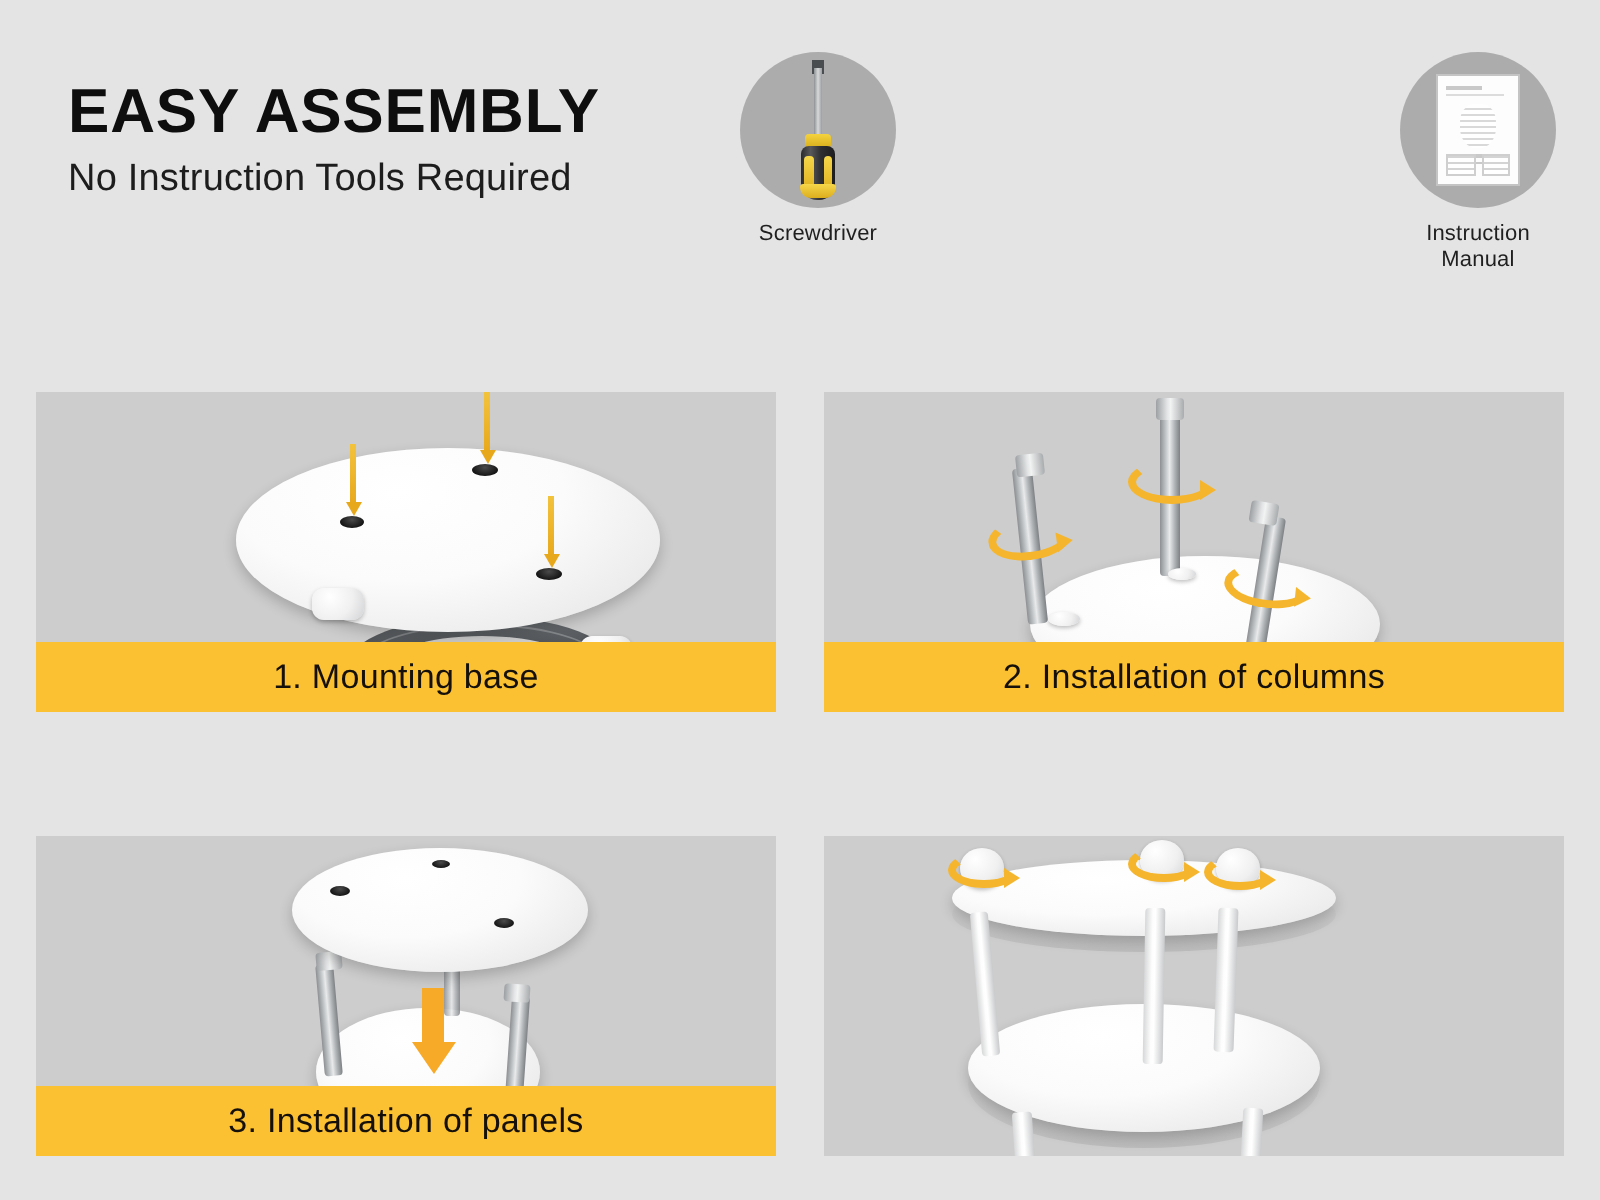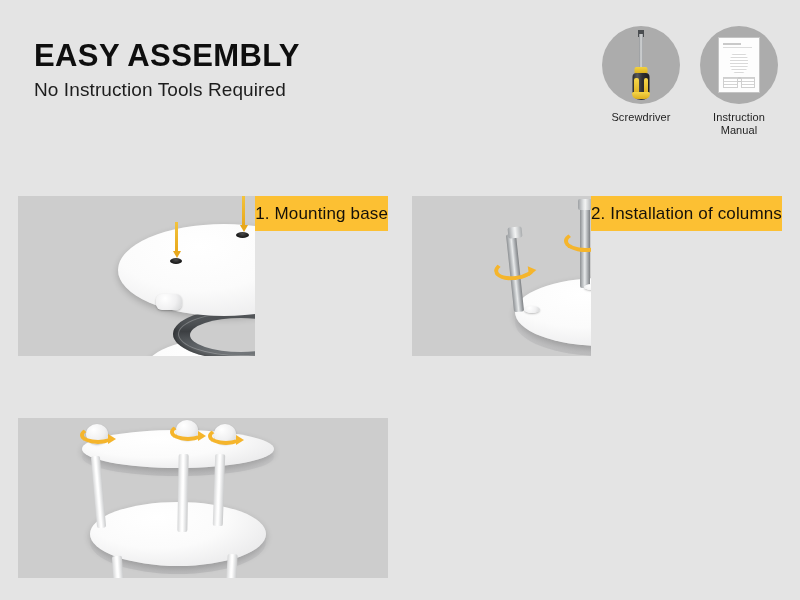--- a/index.html
+++ b/index.html
@@ -50,21 +50,21 @@
   }
 
   
   #tools {
     position: absolute;
     left: 360px;
     top: 26px;
     width: 428px;
     height: 120px;
     display: flex;
-    justify-content: flex-end;
+    justify-content: space-between;
   }
 
   .tool {
     width: 98px;
     display: flex;
     flex-direction: column;
     align-items: center;
   }
 
   .tool-circle {
@@ -98,21 +98,21 @@
     display: grid;
     grid-template-columns: 370px 370px;
     grid-template-rows: 200px 200px;
     column-gap: 24px;
     row-gap: 22px;
   }
 
   .panel {
     position: relative;
     display: flex;
-    flex-direction: row;
+    flex-direction: column;
     overflow: hidden;
     margin-top: 40px;
   }
 
   .panel-art {
     position: relative;
     flex: 1;
     background: #cdcdcd;
     overflow: hidden;
   }
@@ -415,20 +415,46 @@
       <div class="spin" style="left:152px;top:34px;width:44px;height:22px;"></div>
       <div class="spin" style="left:200px;top:86px;width:44px;height:22px;transform:rotate(6deg);"></div>
 
       <div class="knob" style="left:112px;top:110px;width:16px;height:7px;"></div>
       <div class="knob" style="left:172px;top:88px;width:14px;height:6px;"></div>
       <div class="knob" style="left:196px;top:130px;width:16px;height:7px;"></div>
     </div>
     <div class="panel-caption">2. Installation of columns</div>
   </div>
 
+  <div class="panel">
+    <div class="panel-art">
+
+      <div class="disc-rim" style="left:140px;top:96px;width:112px;height:64px;"></div>
+      <div class="disc" style="left:140px;top:86px;width:112px;height:64px;"></div>
+
+      <div class="column" style="left:142px;top:64px;width:9px;height:56px;transform:rotate(-5deg);"></div>
+      <div class="column-cap" style="left:140px;top:58px;width:13px;height:9px;transform:rotate(-5deg);"></div>
+
+      <div class="column" style="left:236px;top:80px;width:9px;height:58px;transform:rotate(4deg);"></div>
+      <div class="column-cap" style="left:234px;top:74px;width:13px;height:9px;transform:rotate(4deg);"></div>
+
+      <div class="column" style="left:204px;top:62px;width:8px;height:28px;opacity:.85;"></div>
+
+      <div class="disc" style="left:128px;top:6px;width:148px;height:62px;"></div>
+      <div style="position:absolute;left:128px;top:56px;width:148px;height:14px;border-radius:50%;
+                  background:linear-gradient(#e8e8e9,#d2d2d3);z-index:-1;"></div>
+
+      <div class="hole" style="left:147px;top:25px;width:10px;height:5px;"></div>
+      <div class="hole" style="left:198px;top:12px;width:9px;height:4px;"></div>
+      <div class="hole" style="left:229px;top:41px;width:10px;height:5px;"></div>
+
+      <div class="big-arrow" style="left:193px;top:76px;height:28px;"></div>
+    </div>
+    <div class="panel-caption">3. Installation of panels</div>
+  </div>
 
   <div class="panel">
     <div class="panel-art">
 
       <div class="disc-rim" style="left:72px;top:92px;width:176px;height:64px;"></div>
       <div class="disc" style="left:72px;top:84px;width:176px;height:64px;"></div>
 
       <div class="leg" style="left:96px;top:138px;width:10px;height:62px;transform:rotate(-4deg);"></div>
       <div class="leg" style="left:208px;top:136px;width:10px;height:64px;transform:rotate(3deg);"></div>
 

